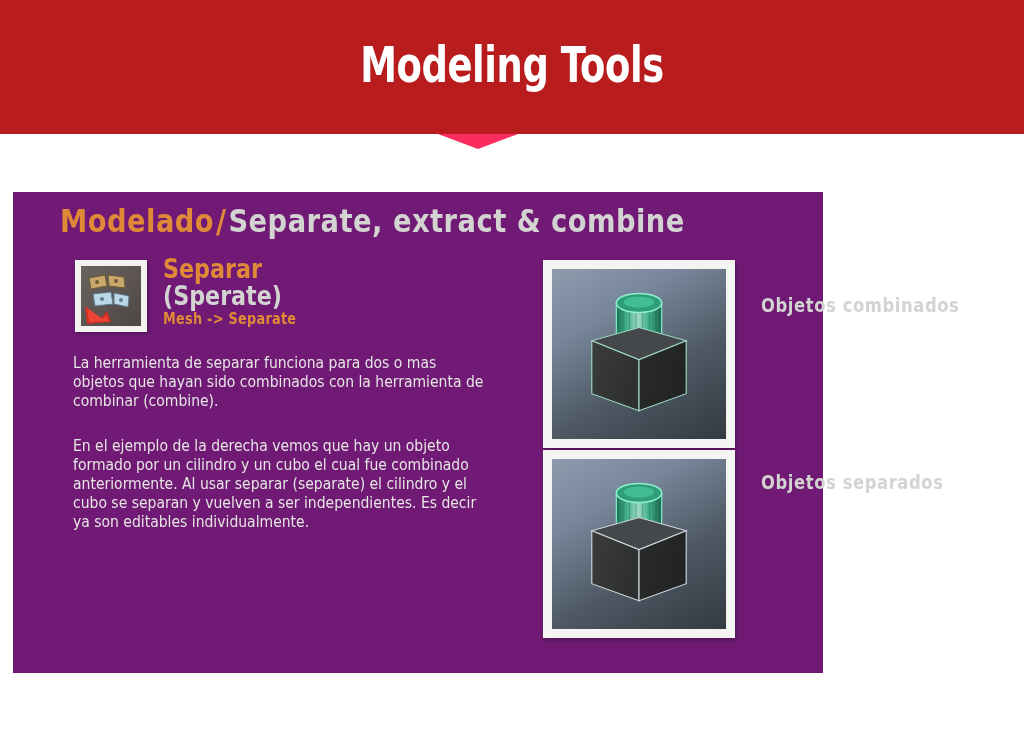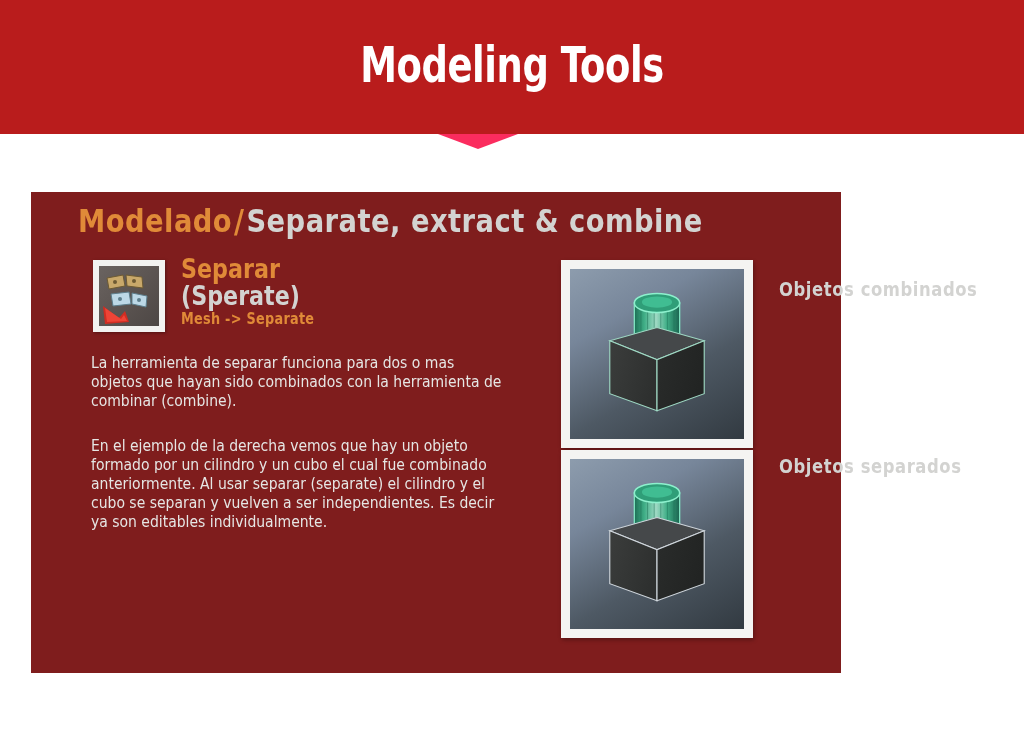--- a/index.html
+++ b/index.html
@@ -33,22 +33,21 @@
     width:0; height:0;
     border-left:40px solid transparent;
     border-right:40px solid transparent;
     border-top:15px solid #fb2c5e;
   }
 
   
   .slide {
     position:absolute; left:13px; top:192px;
     width:810px; height:481px;
-    background:#7f1d1d;
-    margin-left:18px;
+    background:#701a75;
   }
   .slide-title {
     position:absolute; left:47px; top:10px;
     font-family:"Liberation Sans Narrow","DejaVu Sans Condensed","Liberation Sans", sans-serif;
     font-size:32px; font-weight:bold;
     letter-spacing:0.5px;
     white-space:nowrap;
     transform:scaleX(0.95);
     transform-origin:left center;
   }
@@ -115,21 +114,21 @@
     box-shadow:1px 2px 4px rgba(0,0,0,0.30);
   }
   .vp-frame + .vp-frame { margin-top:2px; }
   .vp-canvas {
     position:relative; width:100%; height:100%;
     background:linear-gradient(150deg,#8d9cad 0%,#77869a 28%,#4e5964 62%,#323a41 100%);
     overflow:hidden;
   }
   .vp-canvas svg { display:block; width:100%; height:100%; }
 
-  .vp-labels { position:absolute; left:748px; top:68px; width:240px; height:390px;text-align:center; }
+  .vp-labels { position:absolute; left:748px; top:84px; width:240px; height:390px;text-align:center; }
   .vp-label {
     position:absolute;
     color:#d3d3d1;
     font-family:"Liberation Sans Narrow","DejaVu Sans Condensed","Liberation Sans", sans-serif;
     font-size:19px; font-weight:bold; letter-spacing:0.6px;
     white-space:nowrap;
     transform:scaleX(0.96); transform-origin:left center;
   }
   .vp-label-1 { top:18px; }
   .vp-label-2 { top:195px; }

